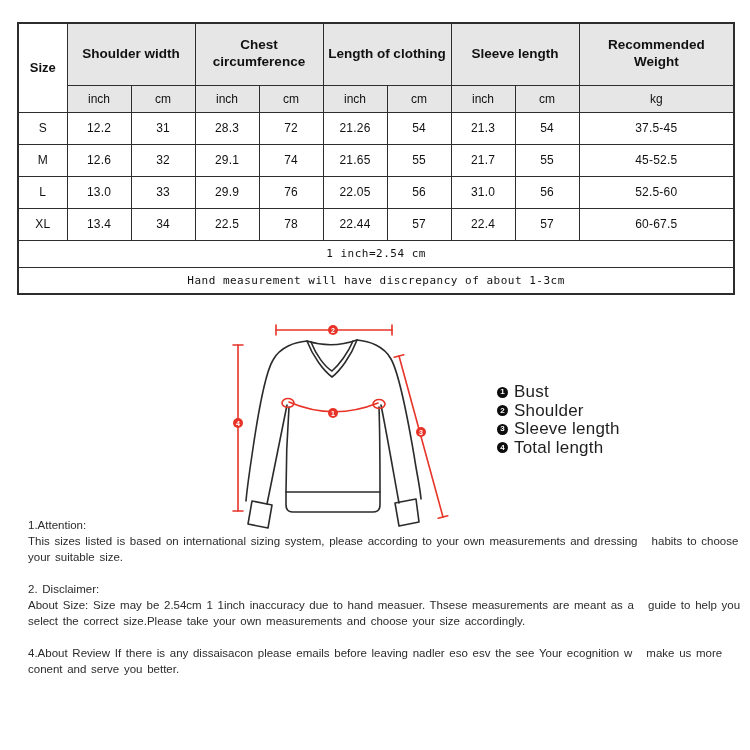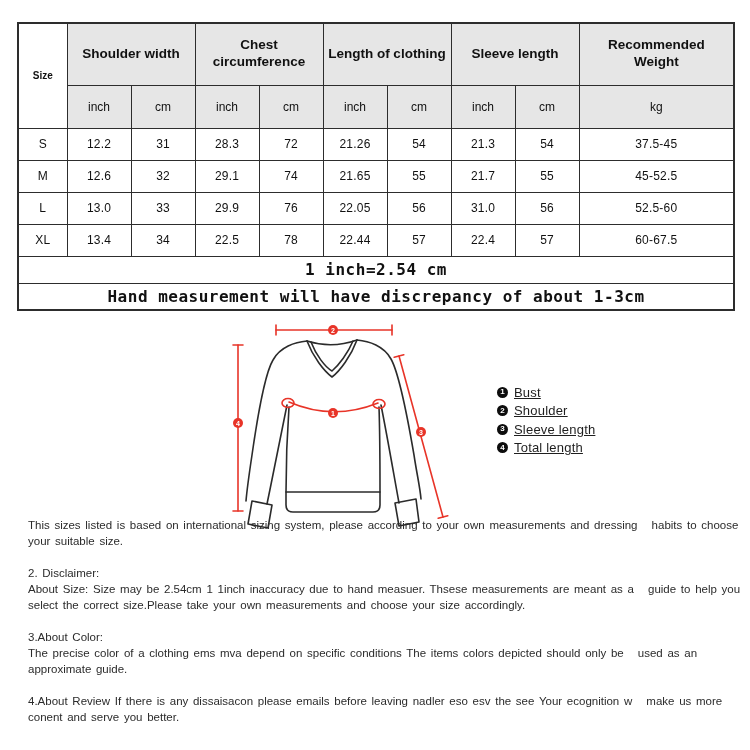--- a/index.html
+++ b/index.html
@@ -22,51 +22,51 @@
   }
   table.size-table th, table.size-table td {
     border: 1px solid #2d2d2d;
     text-align: center;
     vertical-align: middle;
     font-size: 12px;
     color: #111;
     overflow: hidden;
   }
   table.size-table tr.h1 { height: 62px; }
-  table.size-table tr.h2 { height: 43px; }
+  table.size-table tr.h2 { height: 27px; }
   table.size-table th.group { background: #e6e6e6; font-weight: bold; font-size: 13.5px; line-height: 1.25; }
-  table.size-table th.size-head { background: #ffffff; font-weight: bold; font-size: 10px; }
+  table.size-table th.size-head { background: #ffffff; font-weight: bold; font-size: 13px; }
   table.size-table th.unit { background: #e6e6e6; font-weight: normal; font-size: 12px; }
   table.size-table th.weight-head { padding: 0 12px; margin-top: 44px; }
   table.size-table tbody tr.data-row { height: 32px; background: #fff; }
   table.size-table tbody tr.data-row td { font-size: 12px; letter-spacing: 0.2px; }
   table.size-table td.note-cell {
     height: 27px;
     font-family: "DejaVu Sans Mono", monospace;
-    font-weight: bold;
-    font-size: 16px;
+    font-weight: normal;
+    font-size: 11px;
     letter-spacing: 0.5px;
   }
 
   
   .diagram-wrap { position: absolute; left: 225px; top: 315px; width: 250px; height: 215px; }
   .legend {
     position: absolute; left: 497px; top: 383px;
     display: flex; flex-direction: column;
   }
   .legend-row { display: flex; align-items: center; height: 18.5px; }
   .legend-badge {
     width: 11px; height: 11px; border-radius: 50%;
     background: #0d0d0d; color: #fff;
     font-size: 8px; font-weight: bold;
     display: inline-flex; align-items: center; justify-content: center;
     margin-right: 6px; flex: 0 0 auto;
     line-height: 1;
   }
-  .legend-label { font-size: 13px; color: #1f1f1f; letter-spacing: 0.2px; text-decoration: underline; }
+  .legend-label { font-size: 17px; color: #1f1f1f; letter-spacing: 0.2px; }
 
   
   .notes {
     position: absolute; left: 28px; top: 517px; width: 712px;
     font-size: 11.5px; line-height: 16px; color: #2b2b2b;
     word-spacing: 1.5px;
   }
   .note-sec { margin-bottom: 16px; }
   .note-title { font-weight: normal; font-size: 11.5px; white-space: pre; }
   .note-body { white-space: pre; }
@@ -222,30 +222,26 @@
       <span class="legend-label">Sleeve length</span>
     </div>
     <div class="legend-row">
       <span class="legend-badge">4</span>
       <span class="legend-label">Total length</span>
     </div>
   </div>
 
 <div class="notes" id="notes">
     <div class="note-sec">
+      <div class="note-title">1.Attention:</div>
       <div class="note-body">This sizes listed is based on international sizing system, please according to your own measurements and dressing   habits to choose
 your suitable size.</div>
     </div>
     <div class="note-sec">
       <div class="note-title">2. Disclaimer:</div>
       <div class="note-body">About Size: Size may be 2.54cm 1 1inch inaccuracy due to hand measuer. Thsese measurements are meant as a   guide to help you
 select the correct size.Please take your own measurements and choose your size accordingly.</div>
     </div>
     <div class="note-sec">
-      <div class="note-title">3.About Color:</div>
-      <div class="note-body">The precise color of a clothing ems mva depend on specific conditions The items colors depicted should only be   used as an
-approximate guide.</div>
-    </div>
-    <div class="note-sec">
       <div class="note-body">4.About Review If there is any dissaisacon please emails before leaving nadler eso esv the see Your ecognition w   make us more
 conent and serve you better.</div>
     </div>
   </div>
 
 </body></html>

